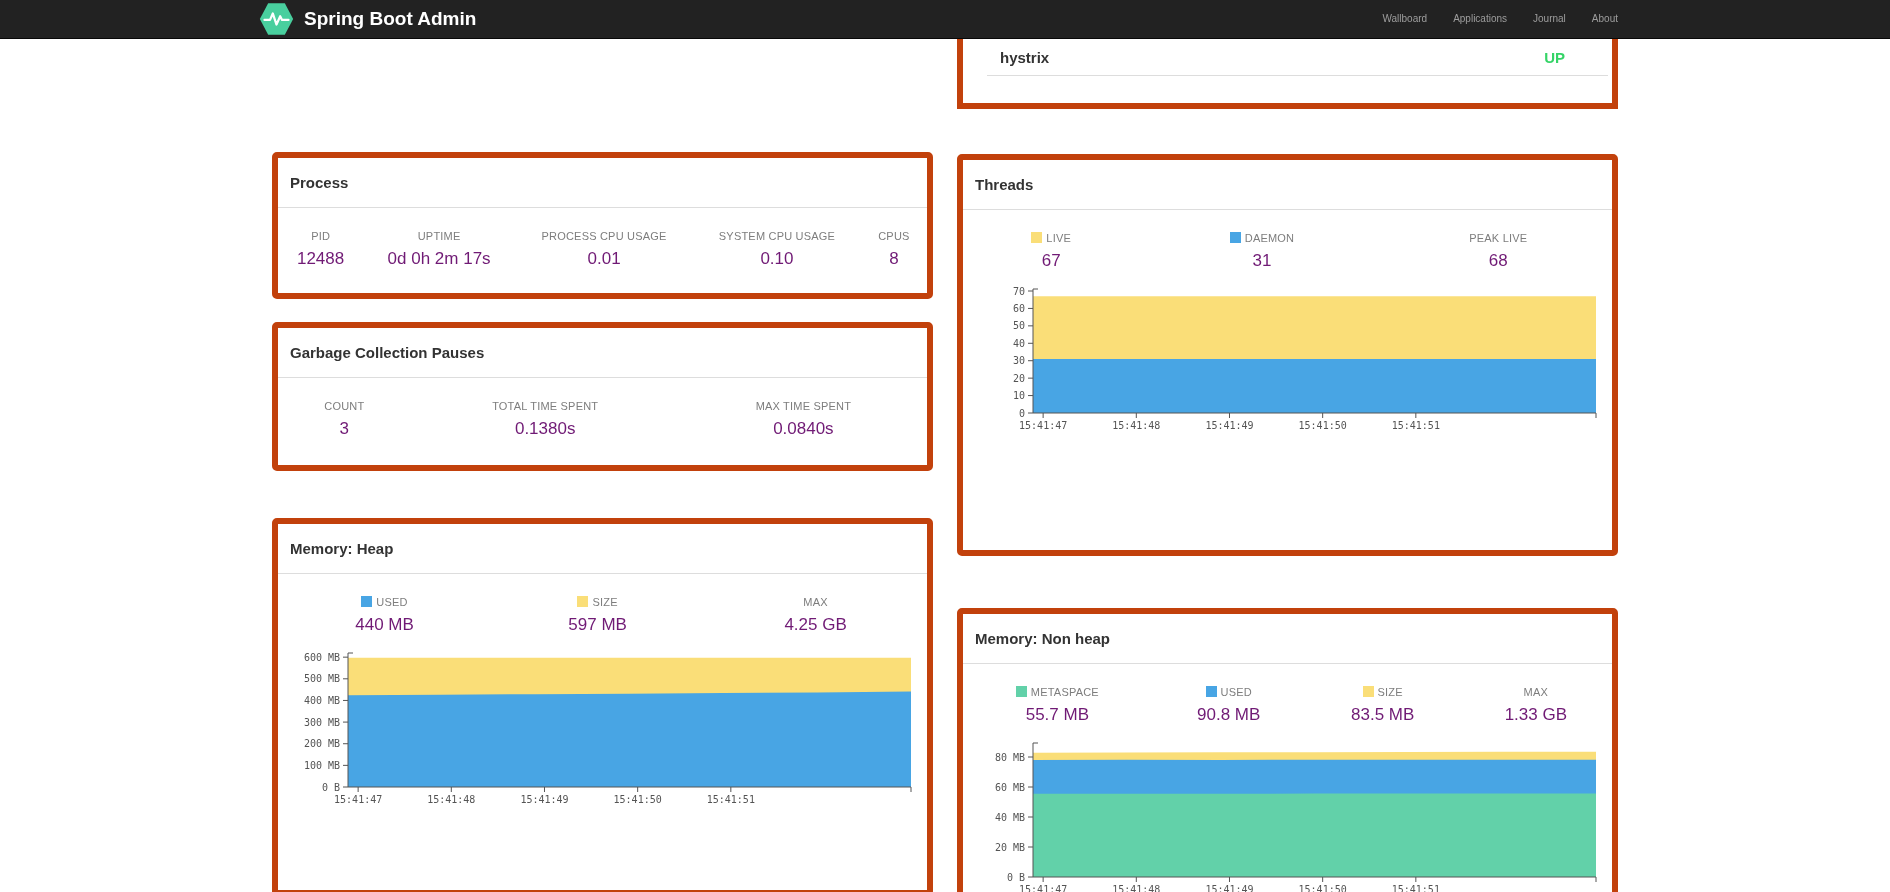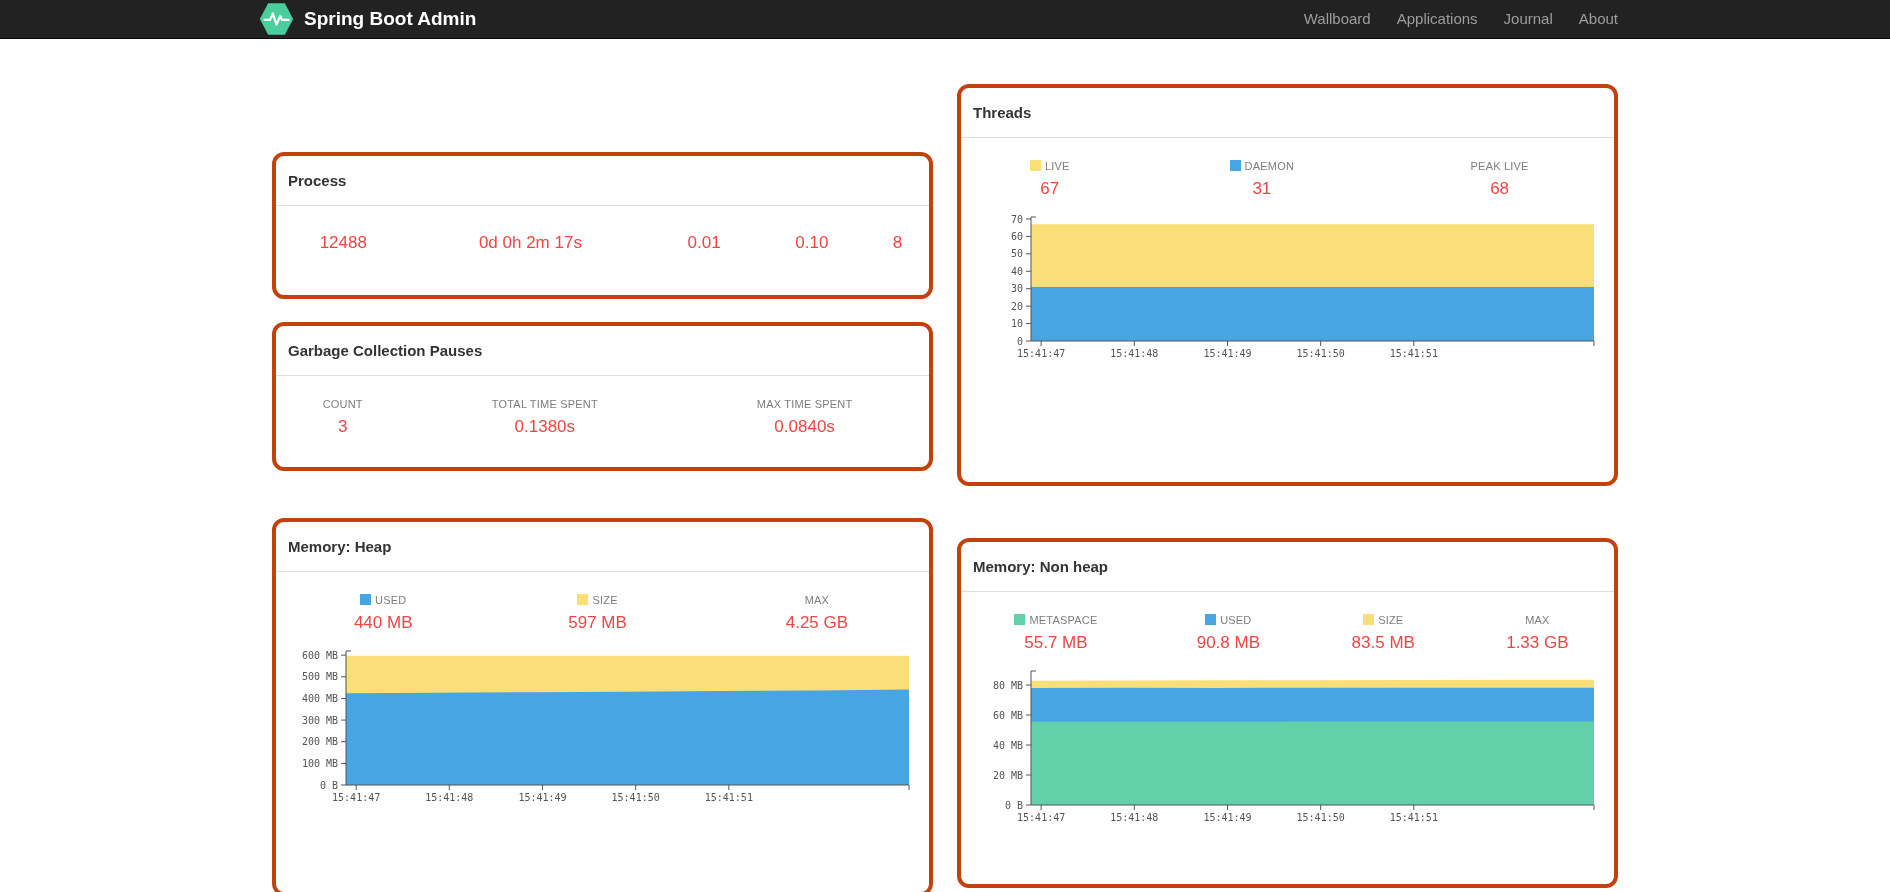--- a/index.html
+++ b/index.html
@@ -9,47 +9,47 @@
     font-family:"Liberation Sans", sans-serif;
   }
   
   .navbar{height:38px;background:#222;border-bottom:1px solid #080808;}
   .nav-inner{width:1346px;margin:0 auto;display:flex;align-items:center;height:100%;}
   .brand{display:flex;align-items:center;gap:9px;color:#fff;font-size:19px;font-weight:bold;margin-left:-14px;}
   .brand svg{width:37px;height:34px;display:block;}
   .logo-hex{fill:#49cf9e;}
   .logo-pulse{fill:none;stroke:#fff;stroke-width:2.4;stroke-linecap:round;stroke-linejoin:round;}
   .nav-links{margin-left:auto;display:flex;}
-  .nav-link{color:#9d9d9d;font-size:15px;padding:0 13px;line-height:38px;text-decoration:none;cursor:pointer;}
+  .nav-link{color:#9d9d9d;font-size:10px;padding:0 13px;line-height:38px;text-decoration:none;cursor:pointer;}
   .nav-link:last-child{padding-right:0;}
   
   .content{width:1346px;margin:0 auto;display:flex;gap:24px;}
   .col{width:661px;display:flex;flex-direction:column;}
-  .panel{border:4px solid #c2410c;border-radius:12px;background:#fff;box-sizing:border-box;overflow:hidden;}
+  .panel{border:6px solid #c2410c;border-radius:5px;background:#fff;box-sizing:border-box;overflow:hidden;}
   .panel-heading{height:50px;box-sizing:border-box;padding:16px 12px 14px 12px;border-bottom:1px solid #ddd;
     font-weight:bold;font-size:15px;color:#333;}
   
   .p-process{margin-top:113px;height:147px;}
   .p-gc{margin-top:23px;height:149px;}
   .p-heap{margin-top:47px;height:378px;}
   .p-apps{margin-top:0;height:70px;border-top:none;border-radius:0;}
   .p-threads{margin-top:45px;height:402px;}
   .p-nonheap{margin-top:52px;height:350px;}
   
   .app-row-wrap{margin:0 4px 0 24px;border-bottom:1px solid #ddd;}
   .app-row{display:flex;align-items:center;height:36px;cursor:pointer;}
   .app-name{font-weight:bold;font-size:15px;color:#333;padding-left:13px;}
   .app-status{margin-left:auto;padding-right:43px;font-weight:bold;font-size:15px;color:#35d467;}
   
   .stats{display:table;width:100%;margin-top:20px;border-collapse:collapse;}
   .statrow{display:table-row;}
   .stat-label-cell{display:table-cell;text-align:center;padding:2px 12px 0 12px;
     font-size:11px;color:#7d7d7d;letter-spacing:.2px;white-space:nowrap;}
   .stat-value-cell{display:table-cell;text-align:center;padding:7px 12px 2px 12px;
-    font-size:17px;color:#ef4444;white-space:nowrap;}
+    font-size:17px;color:#701a75;white-space:nowrap;}
   .legend-sq{display:inline-block;width:11px;height:11px;margin-right:4px;vertical-align:-1px;}
   
   .chart{margin:12px 20px 0 14px;}
   .chart-150{height:150px;}
   .chart-160{height:160px;}
   .chart svg text{font-family:"DejaVu Sans Mono", monospace;font-size:10px;fill:#545454;}
 </style>
 </head>
 <body>
 
@@ -71,20 +71,27 @@
   </div>
 </nav>
 
 <div class="content">
 
   <div class="col">
 
     <div class="panel p-process">
       <div class="panel-heading">Process</div>
       <div class="stats">
+          <div class="statrow">
+            <div class="stat-label-cell">PID</div>
+            <div class="stat-label-cell">UPTIME</div>
+            <div class="stat-label-cell">PROCESS CPU USAGE</div>
+            <div class="stat-label-cell">SYSTEM CPU USAGE</div>
+            <div class="stat-label-cell">CPUS</div>
+          </div>
           <div class="statrow">
             <div class="stat-value-cell">12488</div>
             <div class="stat-value-cell">0d 0h 2m 17s</div>
             <div class="stat-value-cell">0.01</div>
             <div class="stat-value-cell">0.10</div>
             <div class="stat-value-cell">8</div>
           </div>
         </div>
     </div>
 
@@ -149,20 +156,28 @@
             <line x1="438.84000000000003" y1="138" x2="438.84000000000003" y2="143" stroke="#545454" stroke-width="1"></line>
             <text x="438.84000000000003" y="154" text-anchor="middle">15:41:51</text>
             <line x1="619" y1="138" x2="619" y2="143" stroke="#545454" stroke-width="1"></line>
           </svg></div>
     </div>
 
   </div>
 
   <div class="col">
 
+    <div class="panel p-apps">
+      <div class="app-row-wrap">
+        <div class="app-row">
+          <span class="app-name">hystrix</span>
+          <span class="app-status">UP</span>
+        </div>
+      </div>
+    </div>
 
     <div class="panel p-threads">
       <div class="panel-heading">Threads</div>
       <div class="stats">
           <div class="statrow">
             <div class="stat-label-cell"><span class="legend-sq" style="background: rgb(250, 222, 120);"></span>LIVE</div>
             <div class="stat-label-cell"><span class="legend-sq" style="background: rgb(72, 165, 228);"></span>DAEMON</div>
             <div class="stat-label-cell">PEAK LIVE</div>
           </div>
           <div class="statrow">

